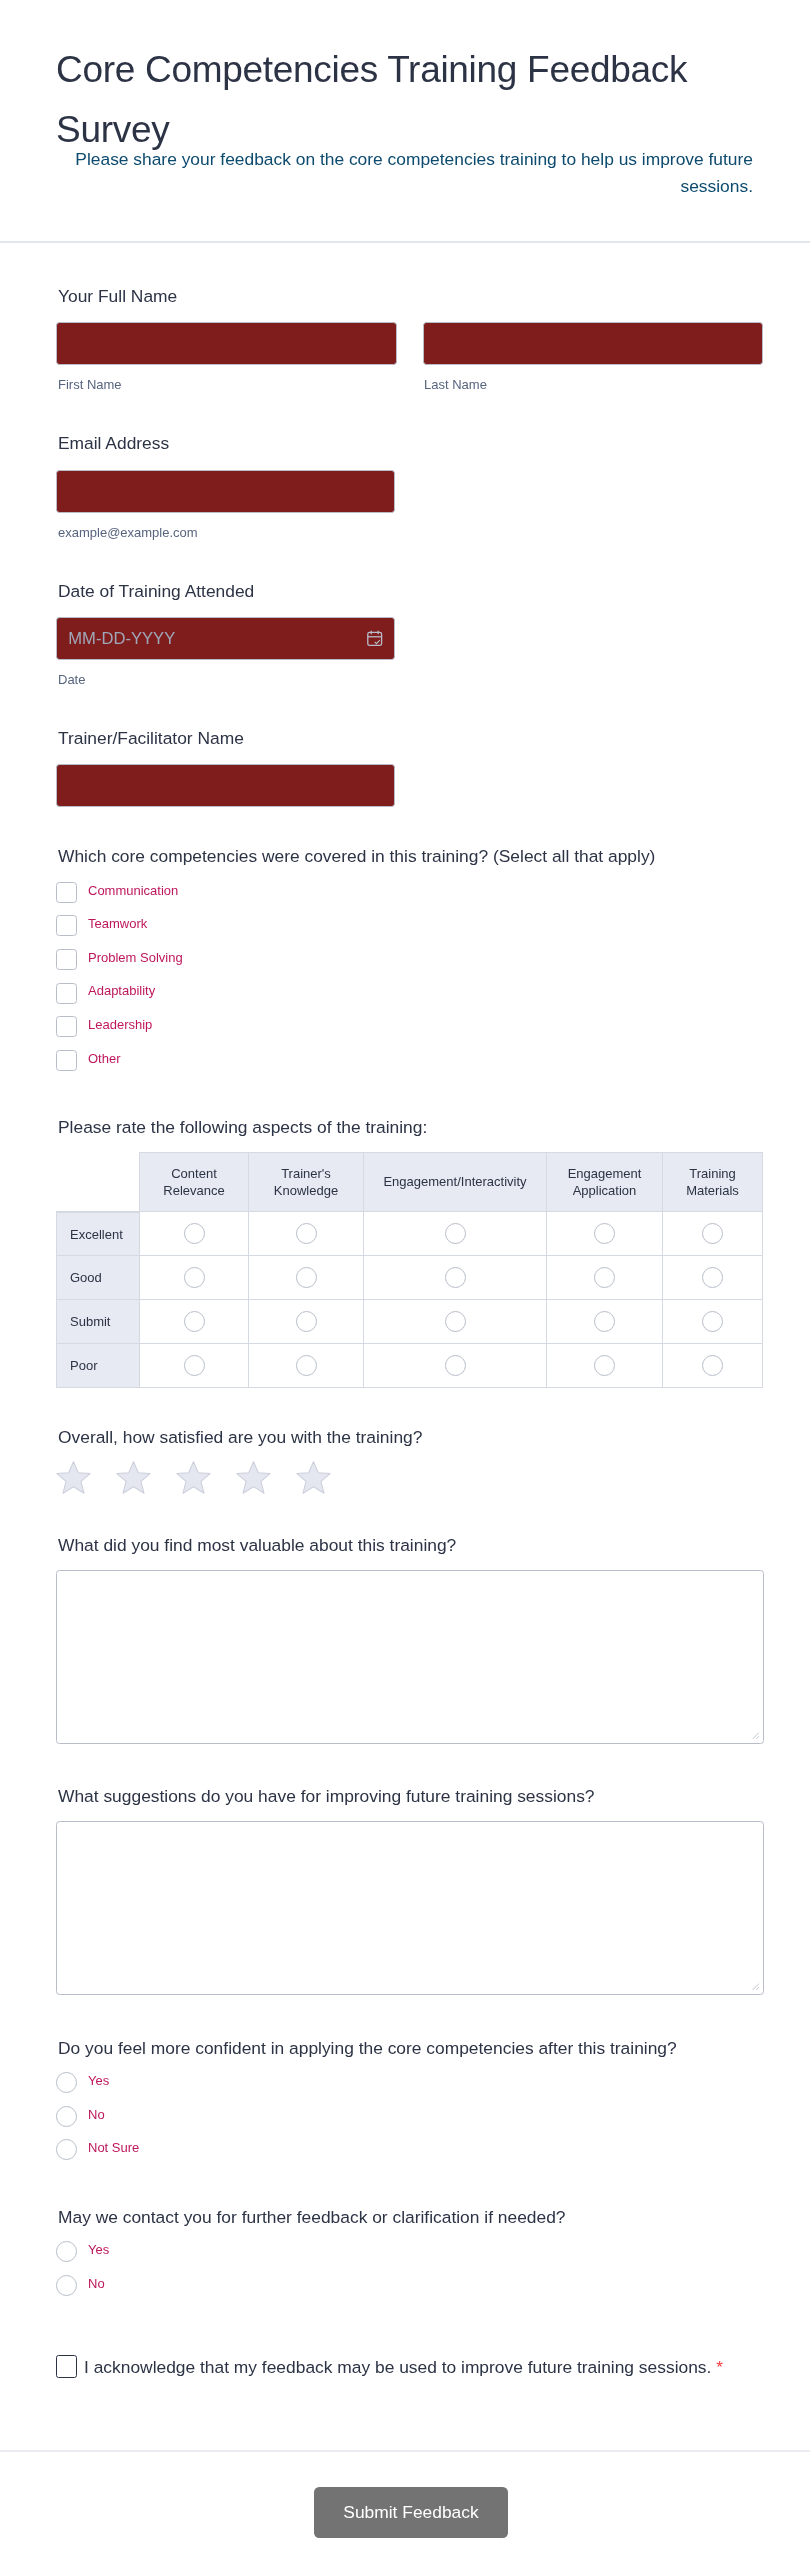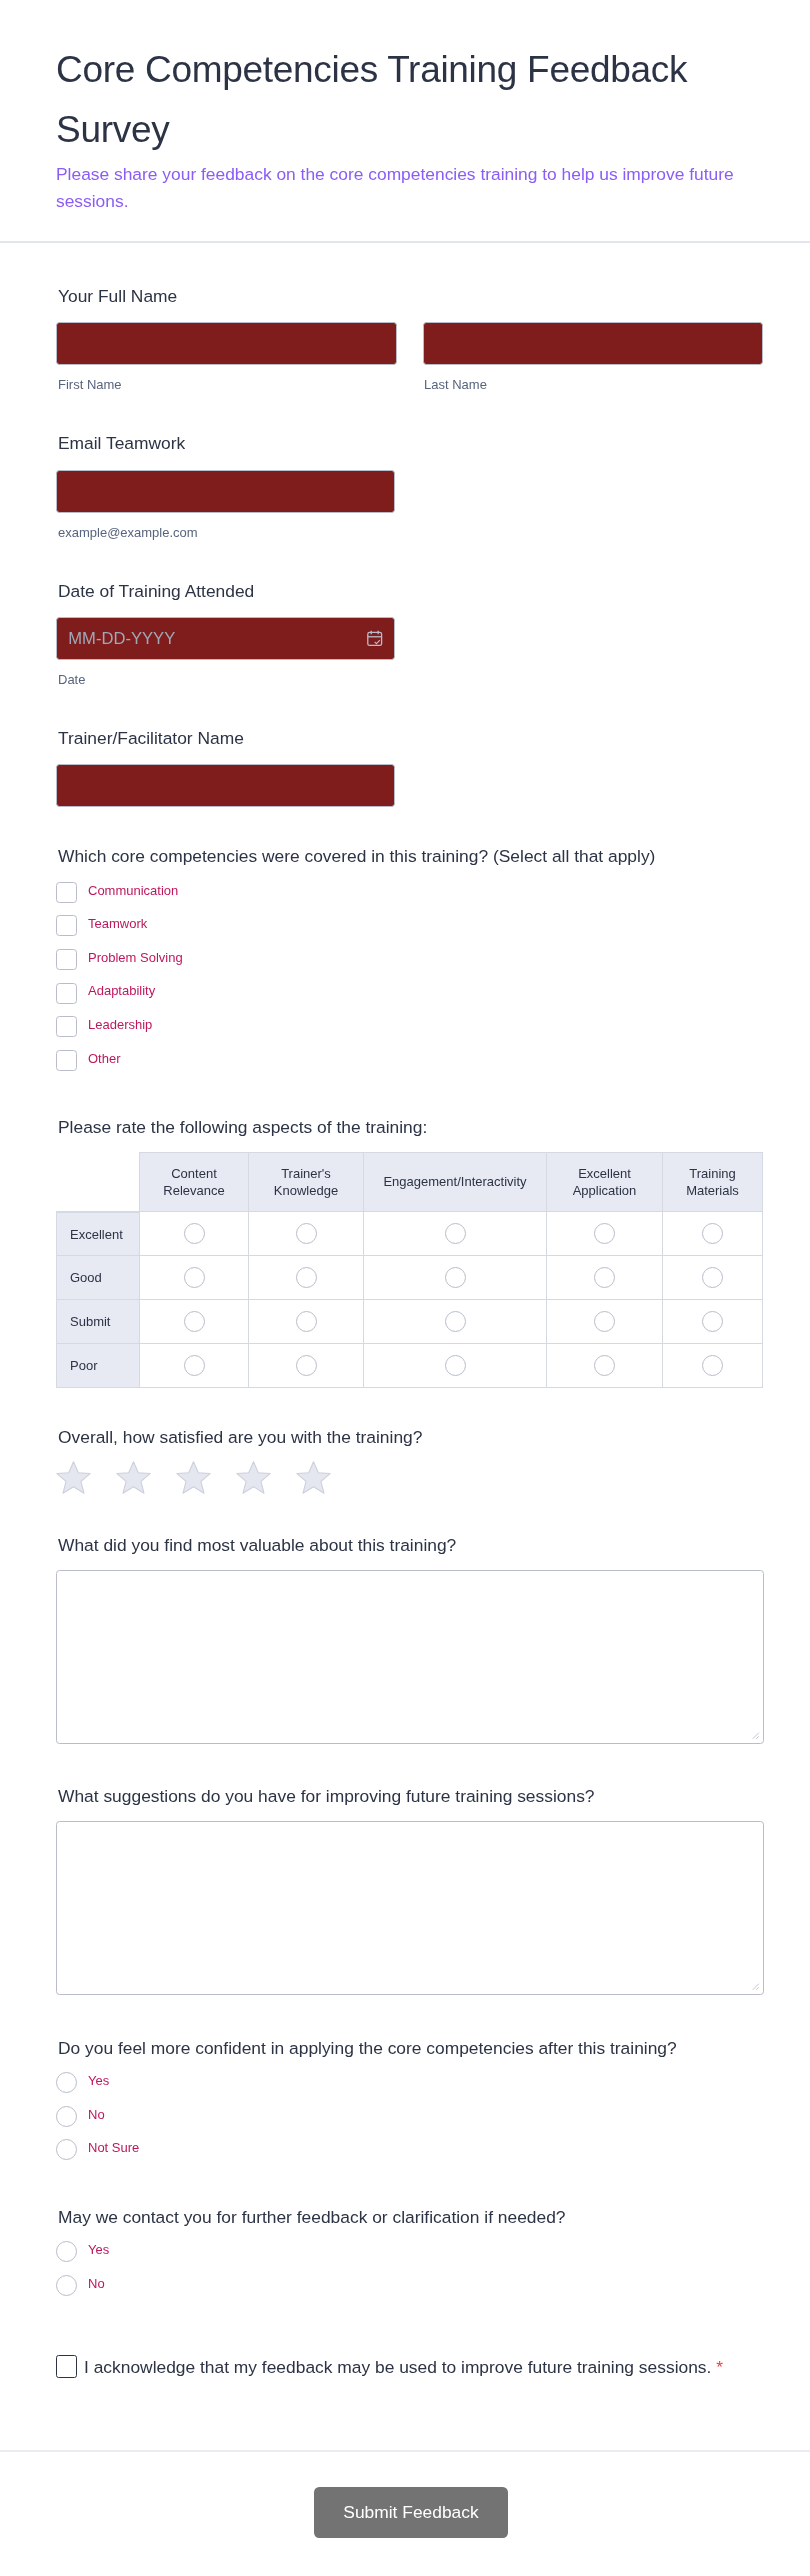--- a/index.html
+++ b/index.html
@@ -1,20 +1,20 @@
 <!DOCTYPE html>
 <html style="font-size:14px"><head>
 <meta charset="utf-8">
 <style>
   * { box-sizing: border-box; margin: 0; padding: 0; }
   html, body { width: 810px; background: #ffffff; }
   body { font-family: "Liberation Sans", "DejaVu Sans", sans-serif; color: #2c3345; position: relative; height: 2576px; overflow: hidden; }
   .abs { position: absolute; }
   .header-title { left: 56px; top: 40px; width: 715px; font-size: 37px; line-height: 60px; font-weight: 400; color: #2c3345; letter-spacing: -0.3px; }
-  .header-sub { left: 56px; top: 161px; width: 697px; font-size: 17.4px; line-height: 27px; color: #8b5cf6; }
+  .header-sub { left: 56px; top: 146px; width: 697px; font-size: 17.4px; line-height: 27px; color: #0c4a6e; text-align: right; }
   .divider { left: 0; width: 810px; height: 1.7px; background: #e3e5ee; }
   .q-label { left: 58px; font-size: 17.4px; line-height: 22.7px; color: #2c3345; }
   .input { border: 0.9px solid #b8bdc9; border-radius: 3.5px; background: #7f1d1d; height: 43px; }
   .sublabel { left: 58px; font-size: 13px; color: #57647e; }
   .placeholder { font-size: 16.6px; color: #a0a8b8; position: absolute; left: 11.3px; top: 10.5px; }
   .cal-icon { position: absolute; right: 10.5px; top: 11.3px; width: 17.4px; height: 19px; }
   .cb { width: 21px; height: 21px; border: 1.3px solid #b8bdc9; border-radius: 3.5px; background: #fff; }
   .opt-label { font-size: 13px; color: #be185d; }
   .radio { width: 21px; height: 21px; border: 1.3px solid #b8bdc9; border-radius: 50%; background: #fff; }
   table.matrix { position: absolute; left: 56px; top: 1152px; border-collapse: separate; border-spacing: 0; }
@@ -36,21 +36,21 @@
 <div class="abs header-title">Core Competencies Training Feedback Survey</div>
 <div class="abs header-sub">Please share your feedback on the core competencies training to help us improve future sessions.</div>
 <div class="abs divider" style="top:241px;"></div>
 
 <div class="abs q-label" style="top:285px;">Your Full Name</div>
 <input class="abs input" style="left: 56px; top: 322px; width: 341px;" value="">
 <div class="abs sublabel" style="top:377px;">First Name</div>
 <input class="abs input" style="left: 423px; top: 322px; width: 340px;" value="">
 <div class="abs sublabel" style="left:424px; top:377px;">Last Name</div>
 
-<div class="abs q-label" style="top:432px;">Email Teamwork</div>
+<div class="abs q-label" style="top:432px;">Email Address</div>
 <input class="abs input" style="left: 56px; top: 470px; width: 339px;" value="">
 <div class="abs sublabel" style="top:525px;">example@example.com</div>
 
 <div class="abs q-label" style="top:580px;">Date of Training Attended</div>
 <div class="abs input" style="left:56px; top:617px; width:339px;">
   <span class="placeholder">MM-DD-YYYY</span>
   <svg class="cal-icon" viewBox="0 0 20 22">
     <rect x="2" y="4" width="16" height="15" rx="2" fill="none" stroke="#b8bdc9" stroke-width="1.5"></rect>
     <line x1="2" y1="9" x2="18" y2="9" stroke="#b8bdc9" stroke-width="1.5"></line>
     <line x1="6" y1="2" x2="6" y2="6" stroke="#b8bdc9" stroke-width="1.5"></line>
@@ -80,21 +80,21 @@
   </div>
 
 <div class="abs q-label" style="top:1116px;">Please rate the following aspects of the training:</div>
 <table class="matrix">
   <thead>
     <tr>
       <th class="corner" style="width:84px; border-bottom:0.9px solid #d5d9e2; border-right:0.9px solid #d5d9e2;"></th>
       <th class="col" style="width:109px;margin-left:16px;">Content Relevance</th>
       <th class="col" style="width:115px;">Trainer's Knowledge</th>
       <th class="col" style="width:183px;">Engagement/Interactivity</th>
-      <th class="col" style="width:116px;">Excellent Application</th>
+      <th class="col" style="width:116px;">Engagement Application</th>
       <th class="col" style="width:100px;">Training Materials</th>
     </tr>
   </thead>
   <tbody id="matrix-body">
       <tr>
         <th class="row" style="border-top: 0.9px solid rgb(213, 217, 226);">Excellent</th>
         <td><span class="radio"></span></td>
         <td><span class="radio"></span></td>
         <td><span class="radio"></span></td>
         <td><span class="radio"></span></td>

